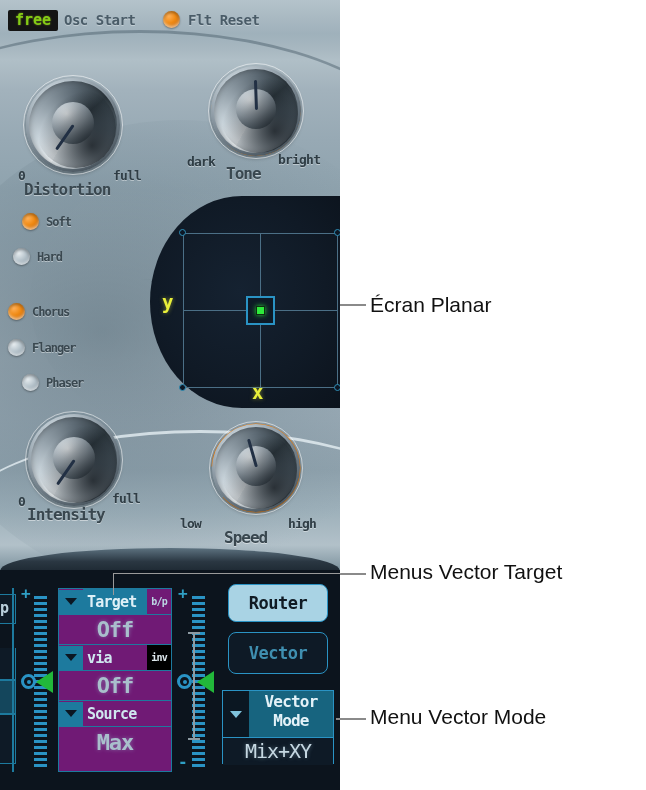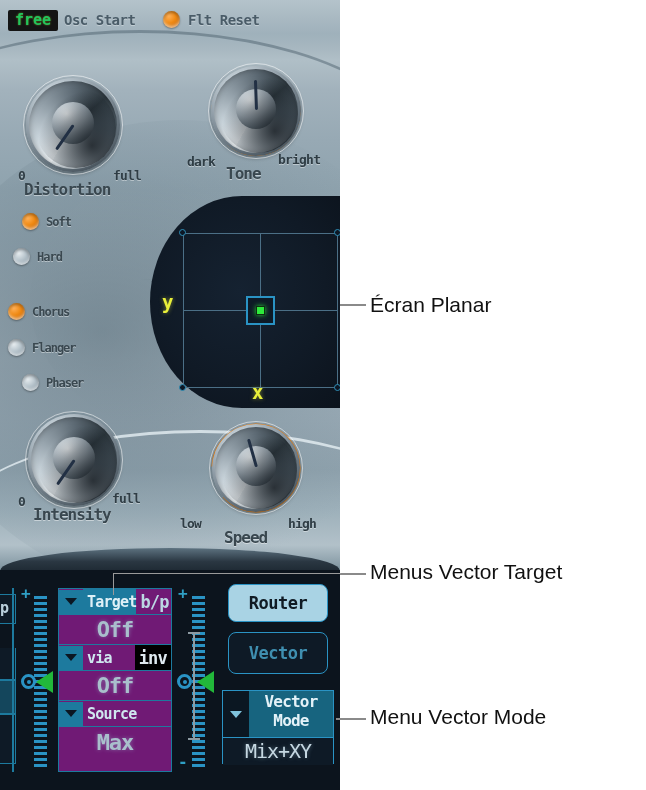--- a/index.html
+++ b/index.html
@@ -60,21 +60,21 @@
   .darkcap {
     position: absolute; left: 0; top: 548px; width: 340px; height: 34px;
     background: linear-gradient(to bottom, #5d7280 0%, #2a3742 40%, #111b24 100%);
     border-radius: 60% 60% 0 0 / 80% 80% 0 0;
   }
 
   
   .topbar { position: absolute; left: 0; top: 0; width: 340px; height: 42px; }
   .free-badge {
     position: absolute; left: 8px; top: 10px;
-    background: #141414; color: #22c55e;
+    background: #141414; color: #84cc16;
     font-family: "DejaVu Sans Mono", monospace;
     font-weight: bold; font-size: 15px;
     padding: 1px 7px 2px 7px;
     border-radius: 2px;
     letter-spacing: 0px;
     text-shadow: 0 0 2px rgba(200,240,40,0.5);
   }
   .topbar-label {
     position: absolute;
     color: #4a5c68;
@@ -225,21 +225,21 @@
     font-family: "DejaVu Sans Mono", monospace;
     font-weight: bold; font-size: 15px;
     letter-spacing: -0.8px;
   }
   .menu-title.hl { background: #1d7a9e; color: #dff0f7; }
   .menu-tag {
     flex: 0 0 auto; padding: 0 4px; height: 100%;
     display: flex; align-items: center;
     color: #bcd7e3;
     font-family: "DejaVu Sans Mono", monospace;
-    font-weight: bold; font-size: 17px;
+    font-weight: bold; font-size: 10px;
     letter-spacing: -0.8px;
   }
   .menu-tag.dark { background: #000000; color: #dfe9ee; }
   .menu-value {
     height: 30px; width: 100%;
     display: flex; align-items: center; justify-content: center;
     color: #a9bfcc;
     font-family: "DejaVu Sans Mono", monospace;
     font-weight: bold; font-size: 22px;
     letter-spacing: -1px;
@@ -447,21 +447,21 @@
     <div class="knob" style="width:92px;height:92px;">
       <div class="knob-outline"></div>
       <div class="ring"></div>
       <div class="cap" style="left:25px;top:23px;width:42px;height:42px;"></div>
       <div class="shadowlobe" style="left:9px;top:9px;width:80px;height:80px;"></div>
       <div class="pointer" style="height:30px; left:44.5px; top:16px; transform: rotate(215deg); transform-origin:50% 100%;"></div>
     </div>
   </div>
   <div class="knob-minmax" style="left:18px; top:494px;">0</div>
   <div class="knob-minmax" style="left:112px; top:491px;">full</div>
-  <div class="knob-label" style="left:33px; top:505px;">Intensity</div>
+  <div class="knob-label" style="left:27px; top:505px;">Intensity</div>
 
   <div class="knob-wrap" style="left:212px; top:424px;">
     <svg class="arc" width="100" height="100" viewBox="0 0 100 100" style="left:-6px; top:-6px;">
       <path d="M 21 79 A 41 41 0 1 1 49 91" fill="none" stroke="#f2820f" stroke-width="7" stroke-linecap="butt" transform="rotate(47 50 50)"></path>
     </svg>
     <div class="knob" style="width:88px;height:88px;">
       <div class="knob-outline"></div>
       <div class="ring"></div>
       <div class="cap" style="left:24px;top:22px;width:40px;height:40px;"></div>
       <div class="shadowlobe" style="left:9px;top:9px;width:76px;height:76px;"></div>

